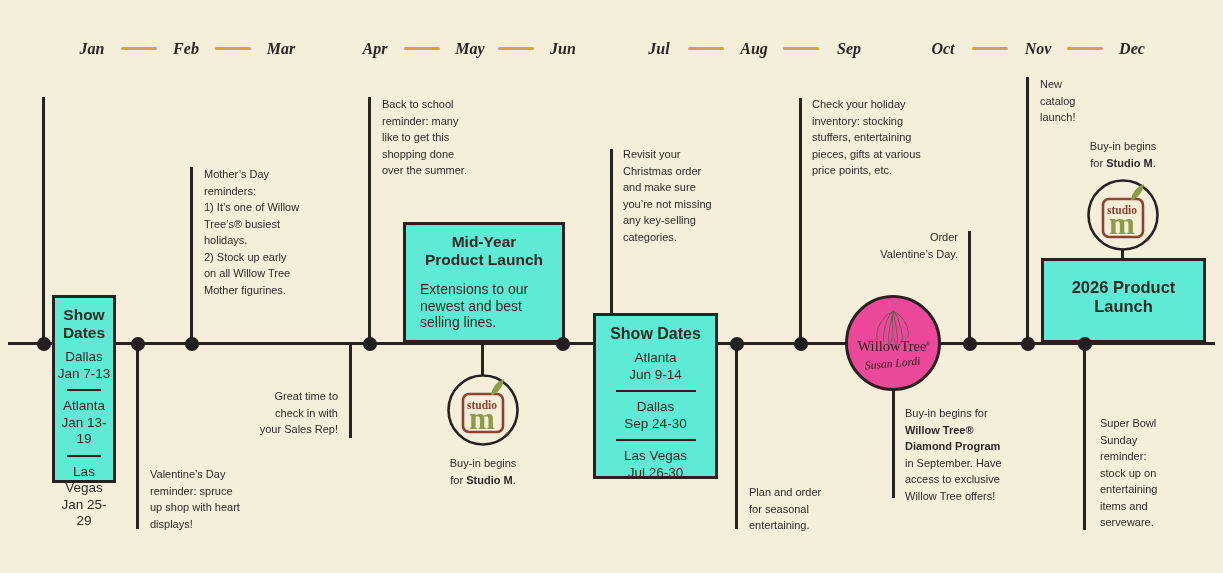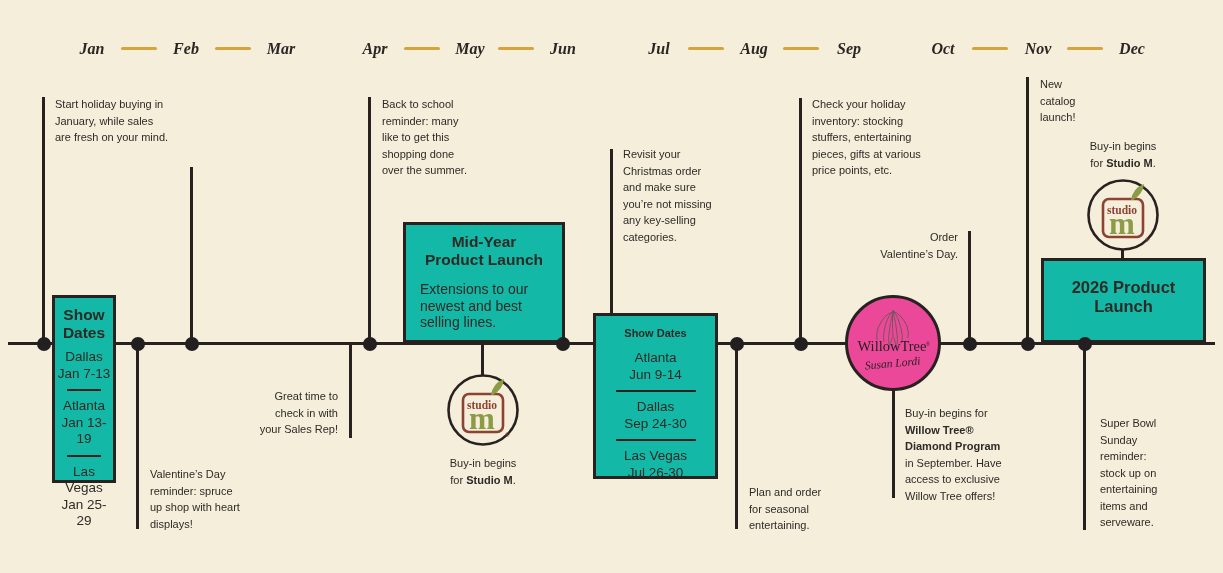--- a/index.html
+++ b/index.html
@@ -13,23 +13,23 @@
   
   .tl{position:absolute;left:8px;top:342px;width:1207px;height:3px;background:#272220;}
   .vline{position:absolute;width:3px;background:#272220;}
   .dot{position:absolute;width:14px;height:14px;border-radius:50%;background:#231f20;transform:translate(-50%,-50%);top:344px;z-index:5;}
   
   .ann{position:absolute;font-size:11px;line-height:16.5px;white-space:nowrap;z-index:2;}
   .ann.right{text-align:right;}
   .ann.center{text-align:center;transform:translateX(-50%);}
   .ann b{font-weight:bold;}
   
-  .box{position:absolute;background:#14b8a6;border:3px solid #272220;box-sizing:border-box;z-index:3;text-align:center;}
+  .box{position:absolute;background:#5eead4;border:3px solid #272220;box-sizing:border-box;z-index:3;text-align:center;}
   .box-title{font-weight:bold;font-size:15.5px;line-height:18px;margin-top:8px;}
-  .box-title.big{font-size:11px;line-height:19px;}
+  .box-title.big{font-size:16px;line-height:19px;}
   .entry{font-size:13.5px;line-height:16.5px;margin-top:7px;}
   .divider{width:34px;height:2px;background:#272220;margin:7px auto 0 auto;}
   .box-body{text-align:left;font-size:14px;line-height:16.5px;margin:12px 0 0 14px;}
   .launch-title{font-weight:bold;font-size:16.5px;line-height:19px;margin-top:17px;}
   
   .logo{position:absolute;z-index:4;}
   .willow-circle{position:absolute;left:845px;top:295px;width:96px;height:96px;border:3px solid #272220;
                  border-radius:50%;background:#ec4899;box-sizing:border-box;z-index:4;}
 </style>
 </head>
@@ -69,21 +69,21 @@
   <div class="vline" style="left:481px;top:343px;height:33px"></div>
   <div class="vline" style="left:610px;top:149px;height:166px"></div>
   <div class="vline" style="left:735px;top:343px;height:186px"></div>
   <div class="vline" style="left:799px;top:98px;height:245px"></div>
   <div class="vline" style="left:892px;top:388px;height:110px"></div>
   <div class="vline" style="left:968px;top:231px;height:112px"></div>
   <div class="vline" style="left:1026px;top:77px;height:266px"></div>
   <div class="vline" style="left:1083px;top:343px;height:187px"></div>
   <div class="vline" style="left:1121px;top:250px;height:10px"></div>
 
-  <div class="ann" style="left:55px;top:96px">Start holiday buying in<br>January, while sales<br>are fresh on your mind.</div>
+  <div class="ann" style="left:204px;top:166px">Mother’s Day<br>reminders:<br>1) It’s one of Willow<br>Tree’s® busiest<br>holidays.<br>2) Stock up early<br>on all Willow Tree<br>Mother figurines.</div>
   <div class="ann" style="left:150px;top:466px">Valentine’s Day<br>reminder: spruce<br>up shop with heart<br>displays!</div>
   <div class="ann right" style="right:885px;top:388px">Great time to<br>check in with<br>your Sales Rep!</div>
   <div class="ann" style="left:382px;top:96px">Back to school<br>reminder: many<br>like to get this<br>shopping done<br>over the summer.</div>
   <div class="ann center" style="left:483px;top:455px">Buy-in begins<br>for <b>Studio M</b>.</div>
   <div class="ann" style="left:623px;top:146px">Revisit your<br>Christmas order<br>and make sure<br>you’re not missing<br>any key-selling<br>categories.</div>
   <div class="ann" style="left:749px;top:484px">Plan and order<br>for seasonal<br>entertaining.</div>
   <div class="ann" style="left:812px;top:96px">Check your holiday<br>inventory: stocking<br>stuffers, entertaining<br>pieces, gifts at various<br>price points, etc.</div>
   <div class="ann right" style="right:265px;top:229px">Order<br>Valentine’s Day.</div>
   <div class="ann" style="left:905px;top:405px">Buy-in begins for<br><b>Willow Tree®</b><br><b>Diamond Program</b><br>in September. Have<br>access to exclusive<br>Willow Tree offers!</div>
   <div class="ann" style="left:1040px;top:76px">New<br>catalog<br>launch!</div>

